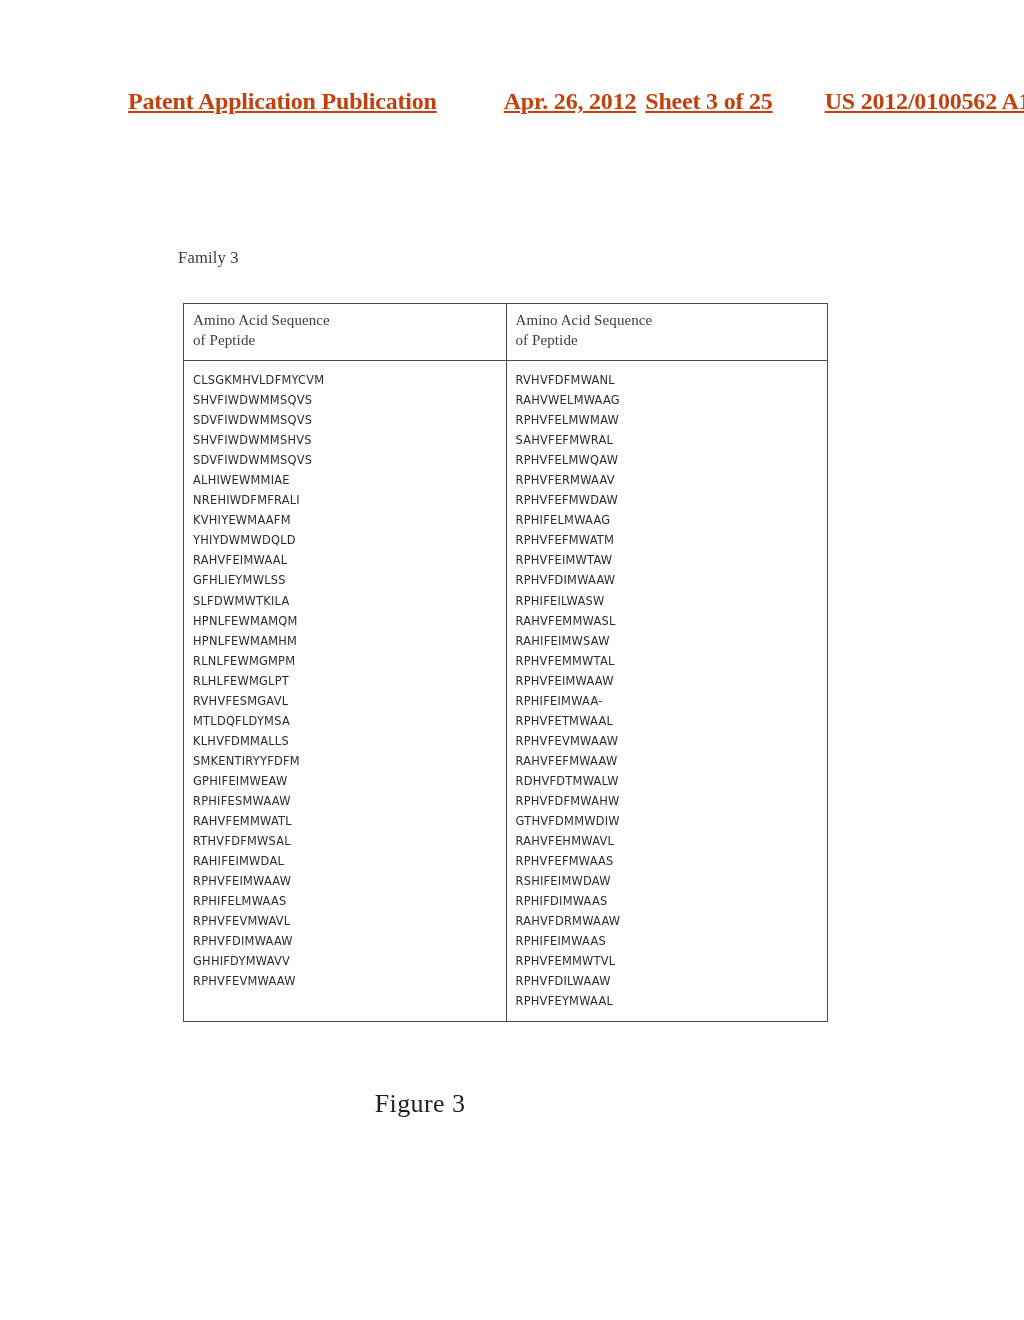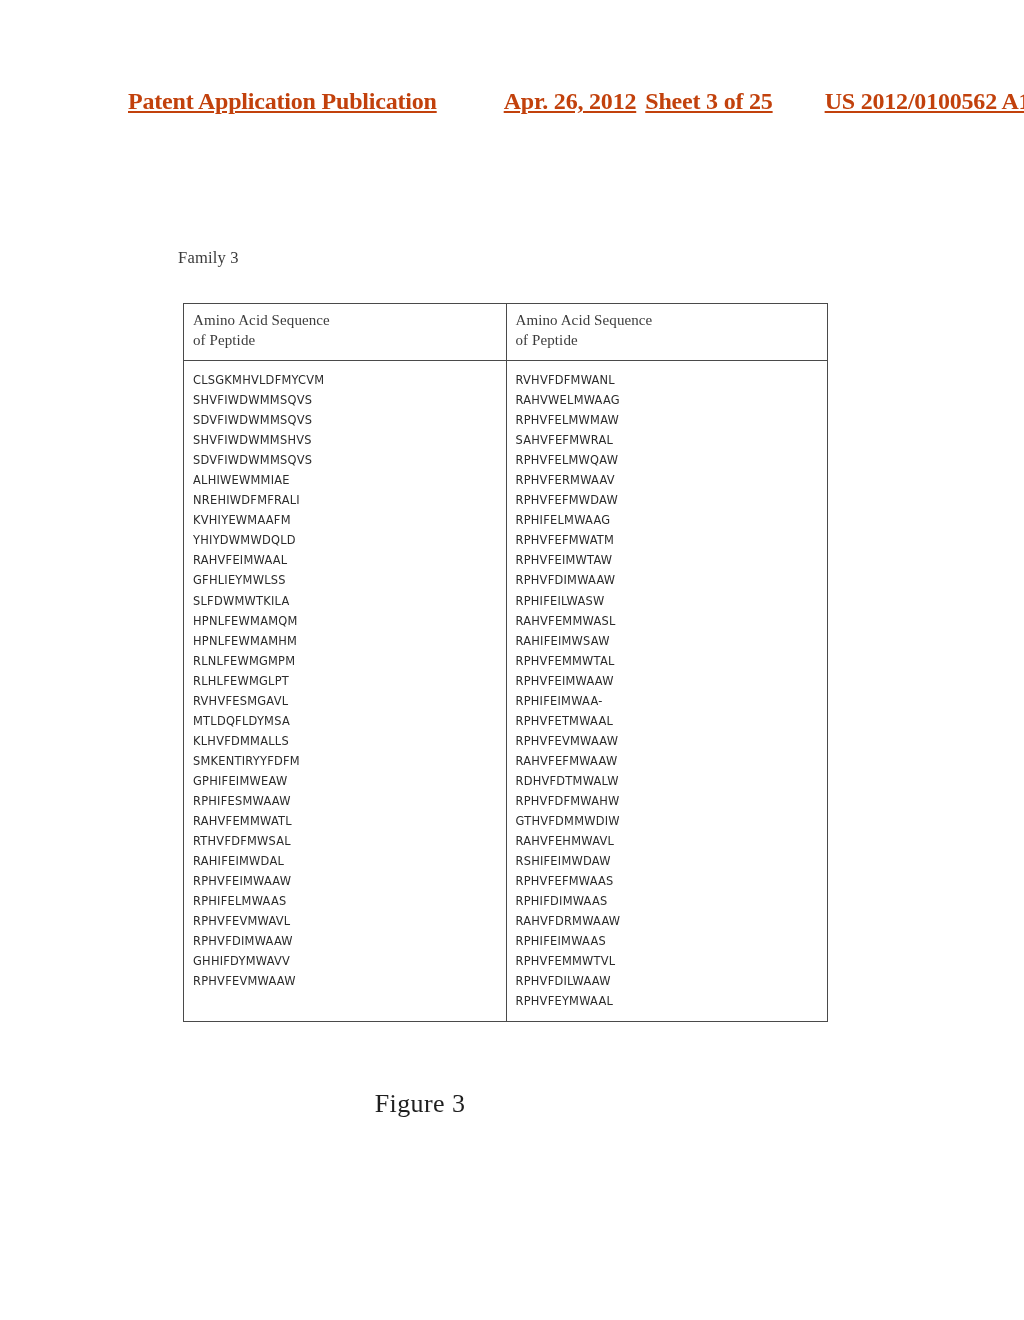--- a/index.html
+++ b/index.html
@@ -190,22 +190,22 @@
         <div class="seq-item">RPHVFEMMWTAL</div>
         <div class="seq-item">RPHVFEIMWAAW</div>
         <div class="seq-item">RPHIFEIMWAA-</div>
         <div class="seq-item">RPHVFETMWAAL</div>
         <div class="seq-item">RPHVFEVMWAAW</div>
         <div class="seq-item">RAHVFEFMWAAW</div>
         <div class="seq-item">RDHVFDTMWALW</div>
         <div class="seq-item">RPHVFDFMWAHW</div>
         <div class="seq-item">GTHVFDMMWDIW</div>
         <div class="seq-item">RAHVFEHMWAVL</div>
+        <div class="seq-item">RPHVFEFMWAAS</div>
         <div class="seq-item">RSHIFEIMWDAW</div>
-        <div class="seq-item">RPHVFEFMWAAS</div>
         <div class="seq-item">RPHIFDIMWAAS</div>
         <div class="seq-item">RAHVFDRMWAAW</div>
         <div class="seq-item">RPHIFEIMWAAS</div>
         <div class="seq-item">RPHVFEMMWTVL</div>
         <div class="seq-item">RPHVFDILWAAW</div>
         <div class="seq-item">RPHVFEYMWAAL</div>
       </div>
   </div>
 
 </div>

